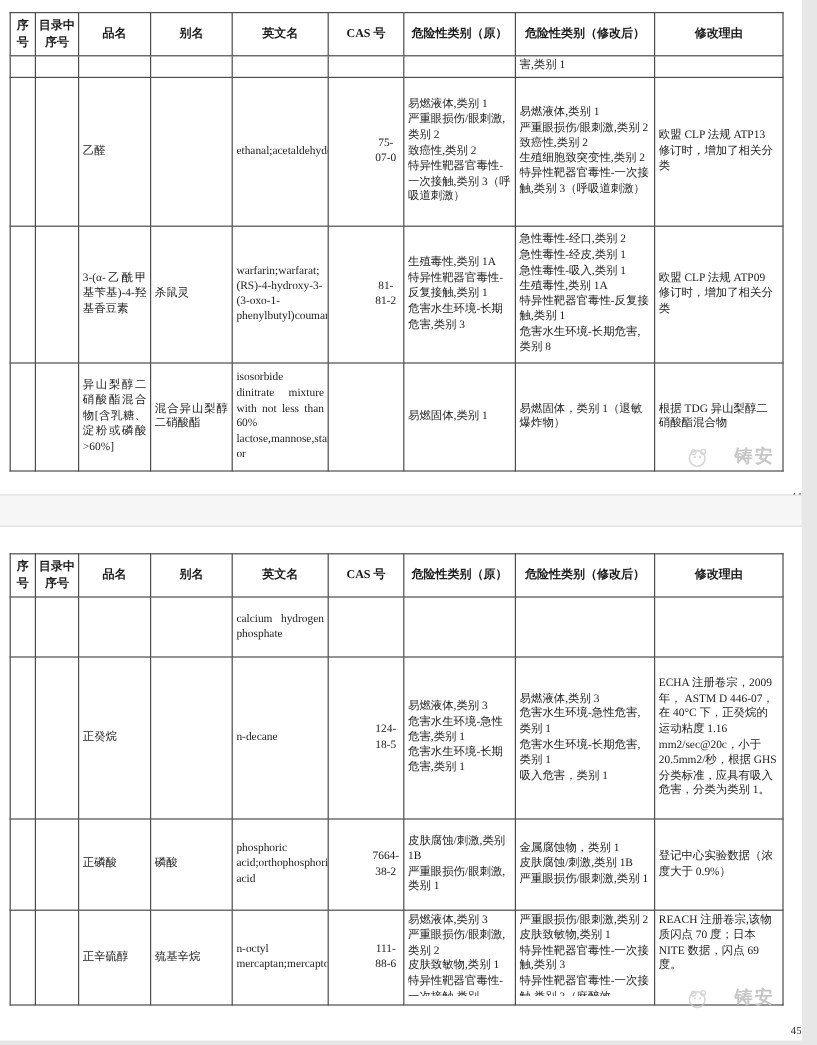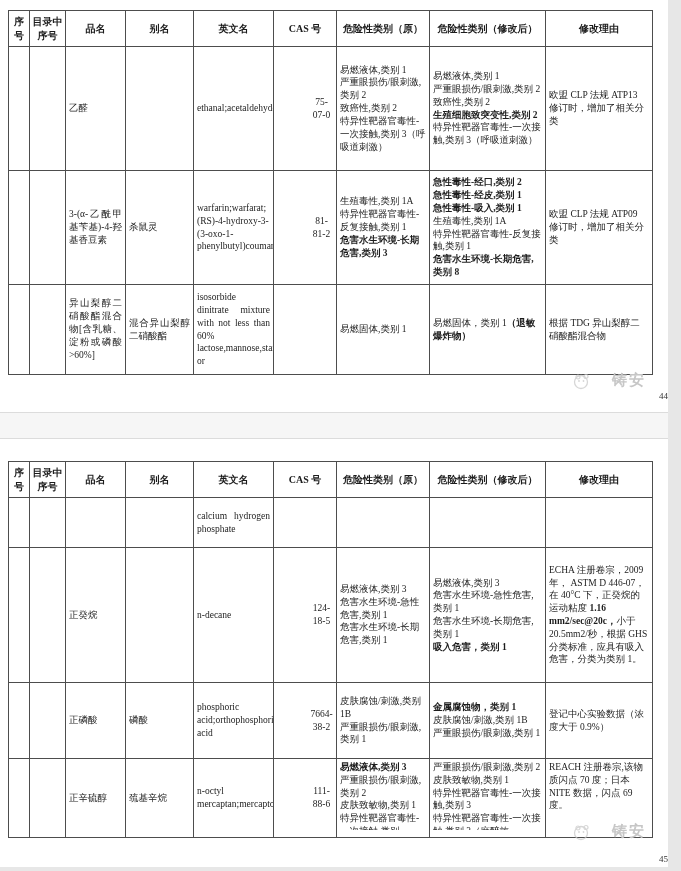--- a/index.html
+++ b/index.html
@@ -35,21 +35,21 @@
     font-weight:bold;
     font-size:10px;
     text-align:center;
     padding:4px 1px;
   }
   td.c-center { text-align:center;padding-left:36px; }
   td.c-just { text-align:justify; }
   td.rich { vertical-align:middle; }
   td.v-top { vertical-align:top; }
   .para { text-align:left; }
-  .b { font-weight:bold; }
+  .b { font-weight:normal; }
   .clipbox { overflow:hidden; }
   .pageno {
     text-align:right;
     font-size:9px;
     color:#333;
     margin-top:16px;
     font-family:Liberation Serif, serif;
   }
   .watermark {
     position:absolute;
@@ -90,20 +90,33 @@
             <th>品名</th>
             <th>别名</th>
             <th>英文名</th>
             <th>CAS 号</th>
             <th>危险性类别（原）</th>
             <th>危险性类别（修改后）</th>
             <th>修改理由</th>
           </tr>
         </thead>
         <tbody>
+          <tr style="height: 15px;">
+            <td class="c-center"></td>
+            <td class="c-center"></td>
+            <td class="c-just"></td>
+            <td class="c-just"></td>
+            <td class="c-just"></td>
+            <td class="c-center"></td>
+            <td class="rich"></td>
+            <td class="rich">
+              <div class="para"><span>害,类别 1</span></div>
+            </td>
+            <td class="rich"></td>
+          </tr>
           <tr style="height: 124px;">
             <td class="c-center">83</td>
             <td class="c-center">2627</td>
             <td class="c-just">乙醛</td>
             <td class="c-just"></td>
             <td class="c-just">ethanal;acetaldehyde</td>
             <td class="c-center">75-07-0</td>
             <td class="rich">
               <div class="para"><span>易燃液体,类别 1</span></div>
               <div class="para"><span>严重眼损伤/眼刺激,类别 2</span></div>

